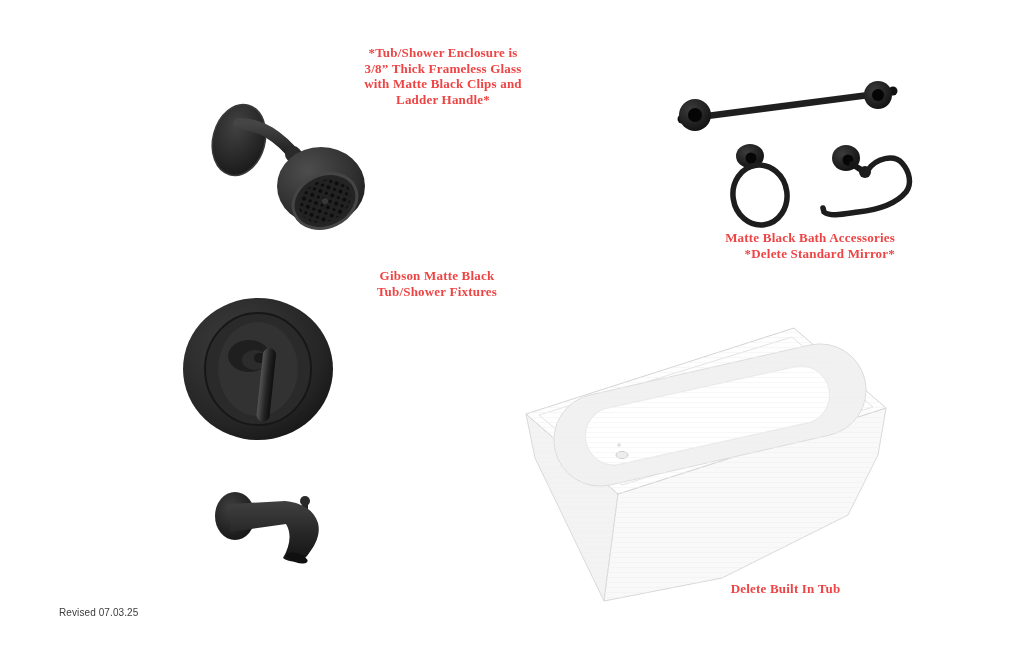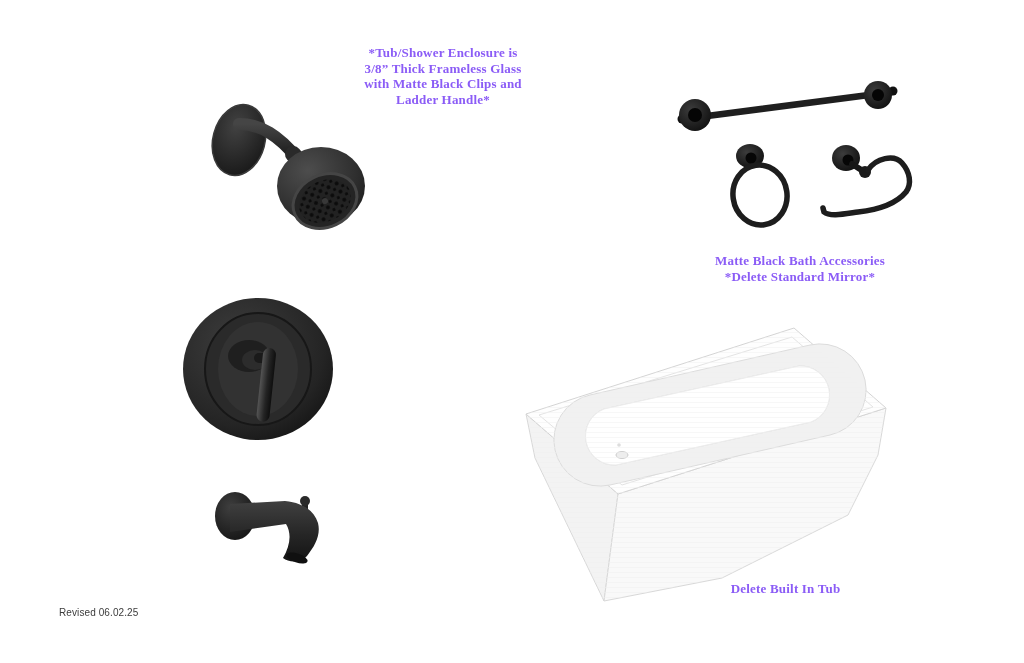--- a/index.html
+++ b/index.html
@@ -2,46 +2,48 @@
 <html><head>
 <meta charset="utf-8">
 <style>
   html,body{margin:0;padding:0;background:#ffffff;}
   .board{
     position:relative;width:1024px;height:663px;background:#ffffff;overflow:hidden;
     font-family:"Liberation Serif","DejaVu Serif",serif;color:#1b1b1b;
   }
   .note{
     position:absolute;text-align:center;white-space:pre-line;
-    font-size:13px;line-height:15.5px;font-weight:700;letter-spacing:.2px;color:#8b5cf6;
+    font-size:13px;line-height:15.5px;font-weight:700;letter-spacing:.2px;color:#ef4444;
   }
   .revision{
     position:absolute;font-family:"Liberation Sans","DejaVu Sans",sans-serif;
     font-size:10px;font-weight:400;color:#3c3c3c;letter-spacing:.1px;
   }
   .product{position:absolute;margin:0;padding:0;line-height:0;}
   .product svg{display:block;}
 </style>
 </head>
 <body>
 
 <div class="board">
 
   <div class="note" style="left:358px;top:45px;width:170px;">*Tub/Shower Enclosure is
 3/8” Thick Frameless Glass
 with Matte Black Clips and
 Ladder Handle*</div>
 
-
-  <div class="note" style="left:705px;top:253px;width:190px;">Matte Black Bath Accessories
+  <div class="note" style="left:357px;top:268px;width:160px;">Gibson Matte Black
+Tub/Shower Fixtures</div>
+
+  <div class="note" style="left:705px;top:230px;width:190px;text-align:right;">Matte Black Bath Accessories
 *Delete Standard Mirror*</div>
 
   <div class="note" style="left:703px;top:581px;width:165px;">Delete Built In Tub</div>
 
-  <div class="revision" style="left:59px;top:607px;">Revised 06.02.25</div>
+  <div class="revision" style="left:59px;top:607px;">Revised 07.03.25</div>
 
   <figure class="product" style="left:205px;top:88px;" aria-label="Matte black wall-mount shower head">
     <svg width="180" height="150" viewBox="0 0 180 150">
       <defs>
         <radialGradient id="shFlange" cx="38%" cy="32%" r="75%">
           <stop offset="0%" stop-color="#424242"></stop>
             <stop offset="100%" stop-color="#181818"></stop>
         </radialGradient>
         <radialGradient id="shBell" cx="35%" cy="30%" r="80%">
           <stop offset="0%" stop-color="#4d4d4d"></stop>

